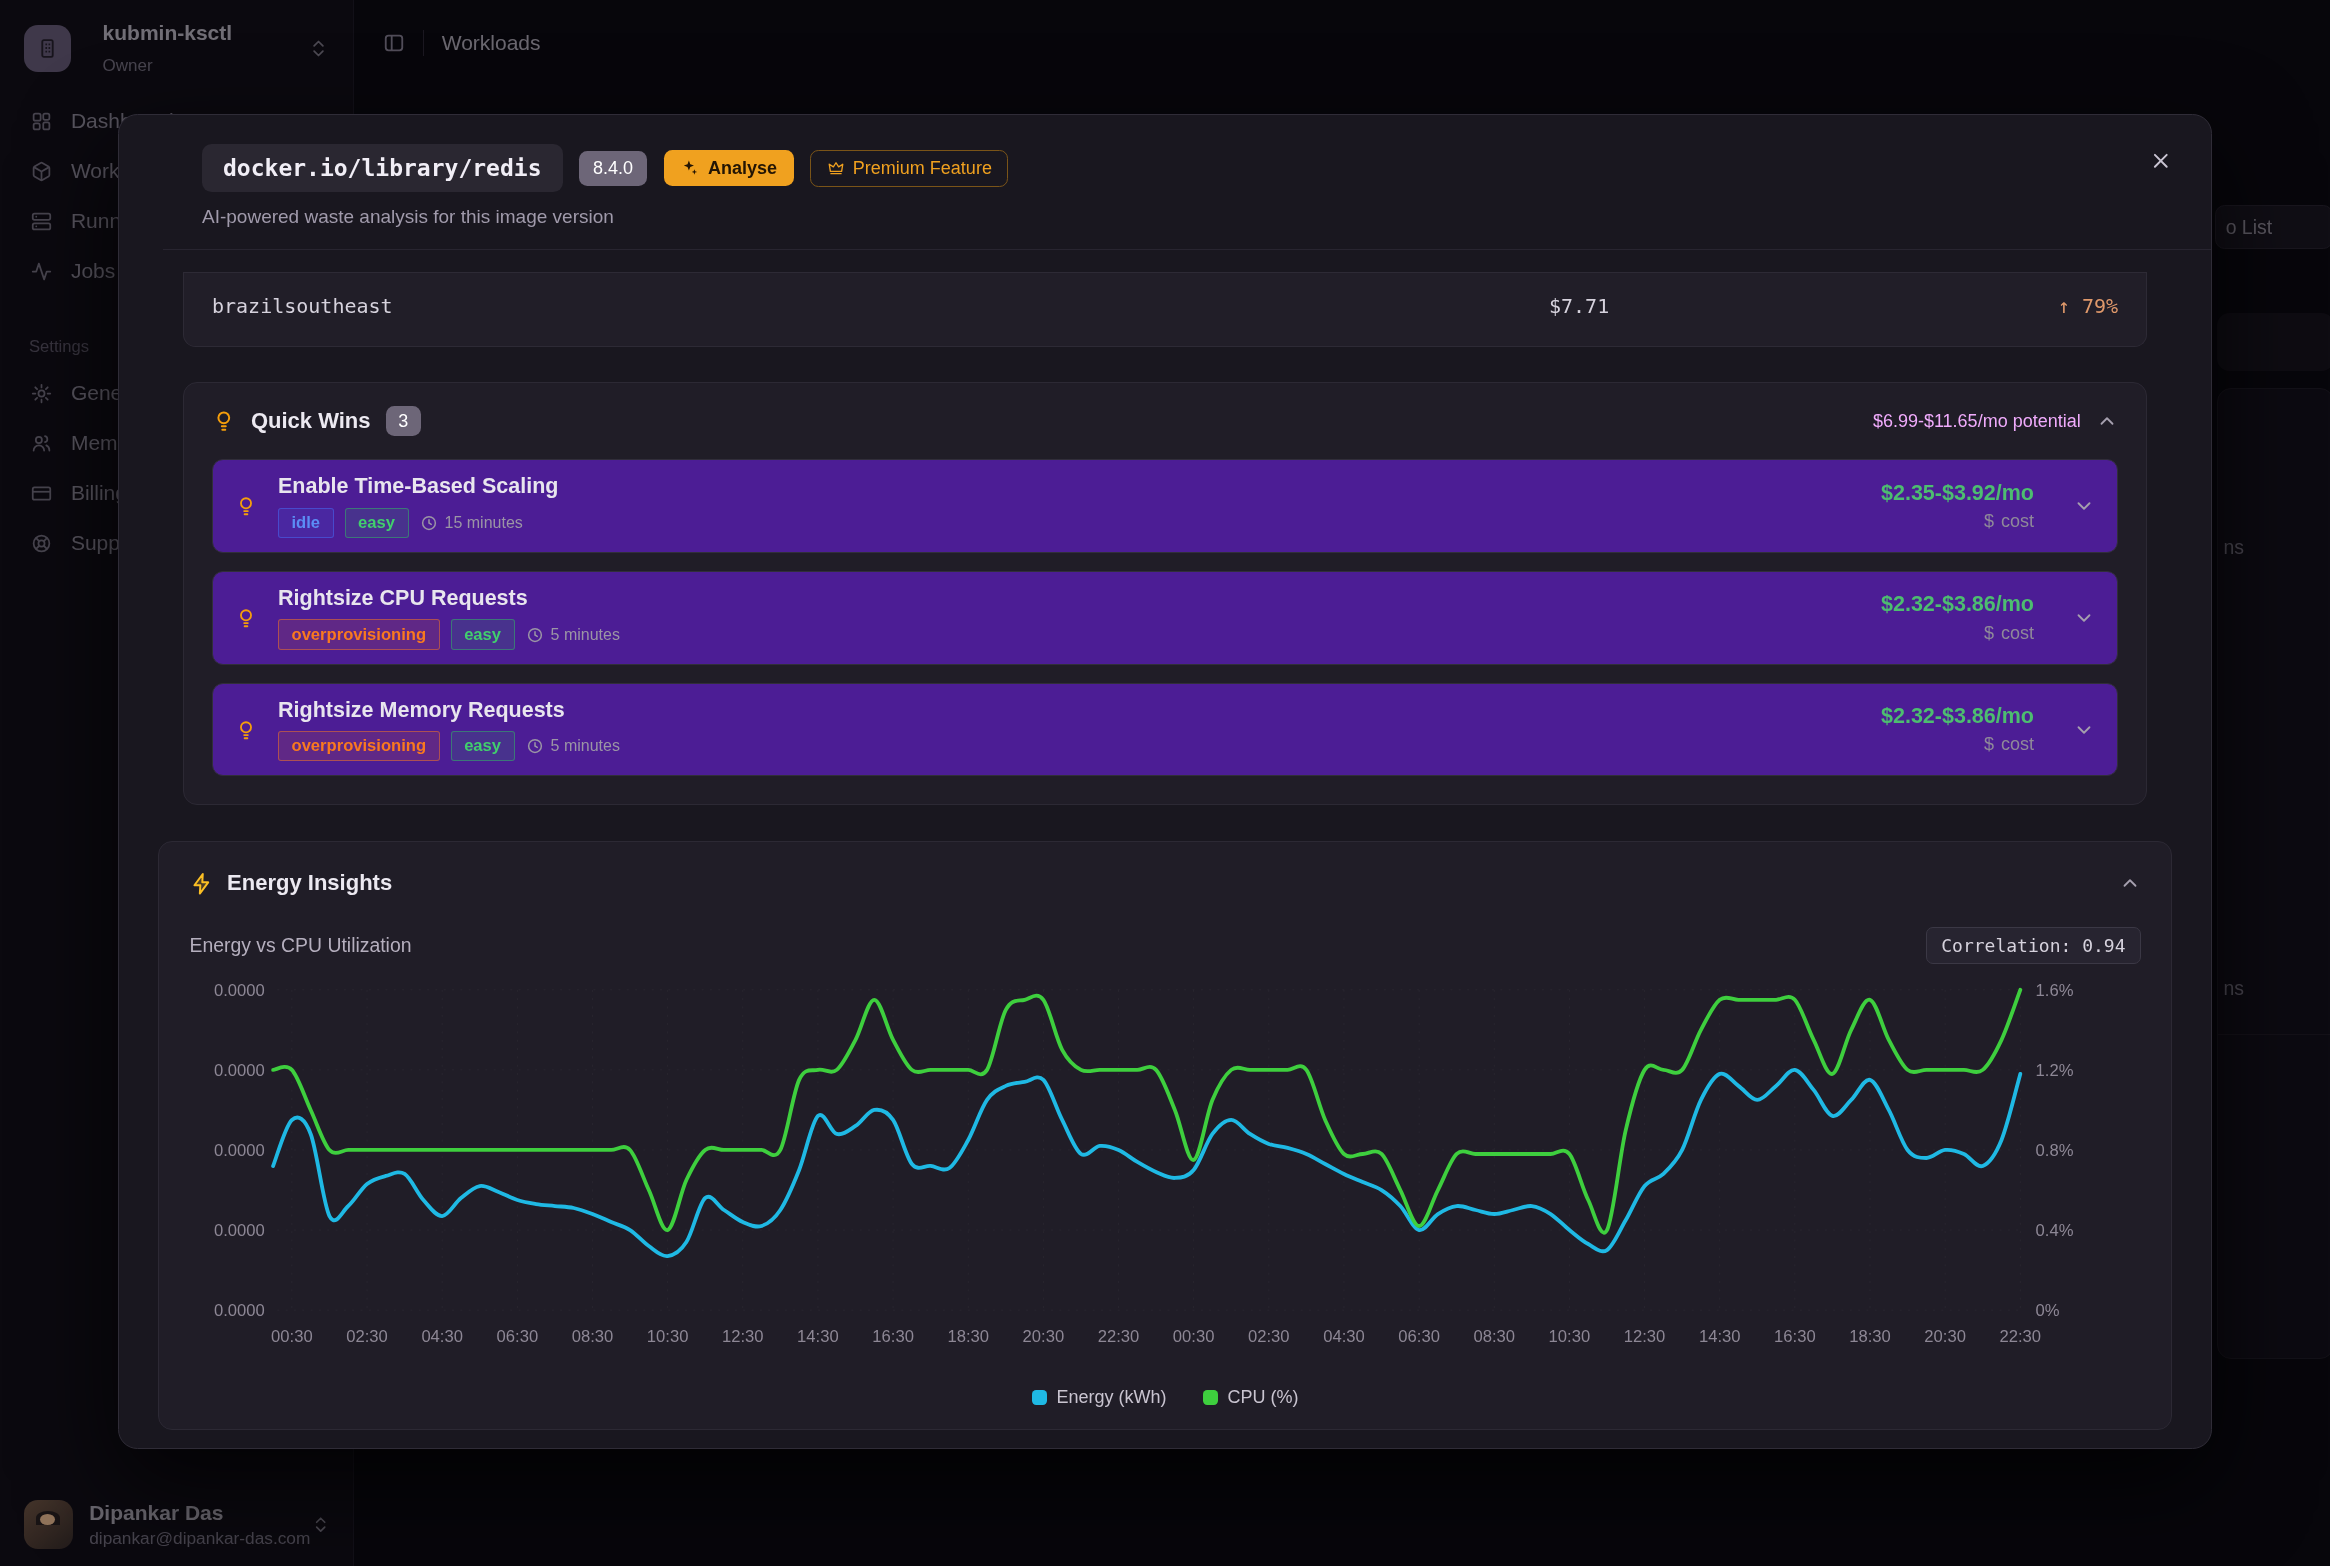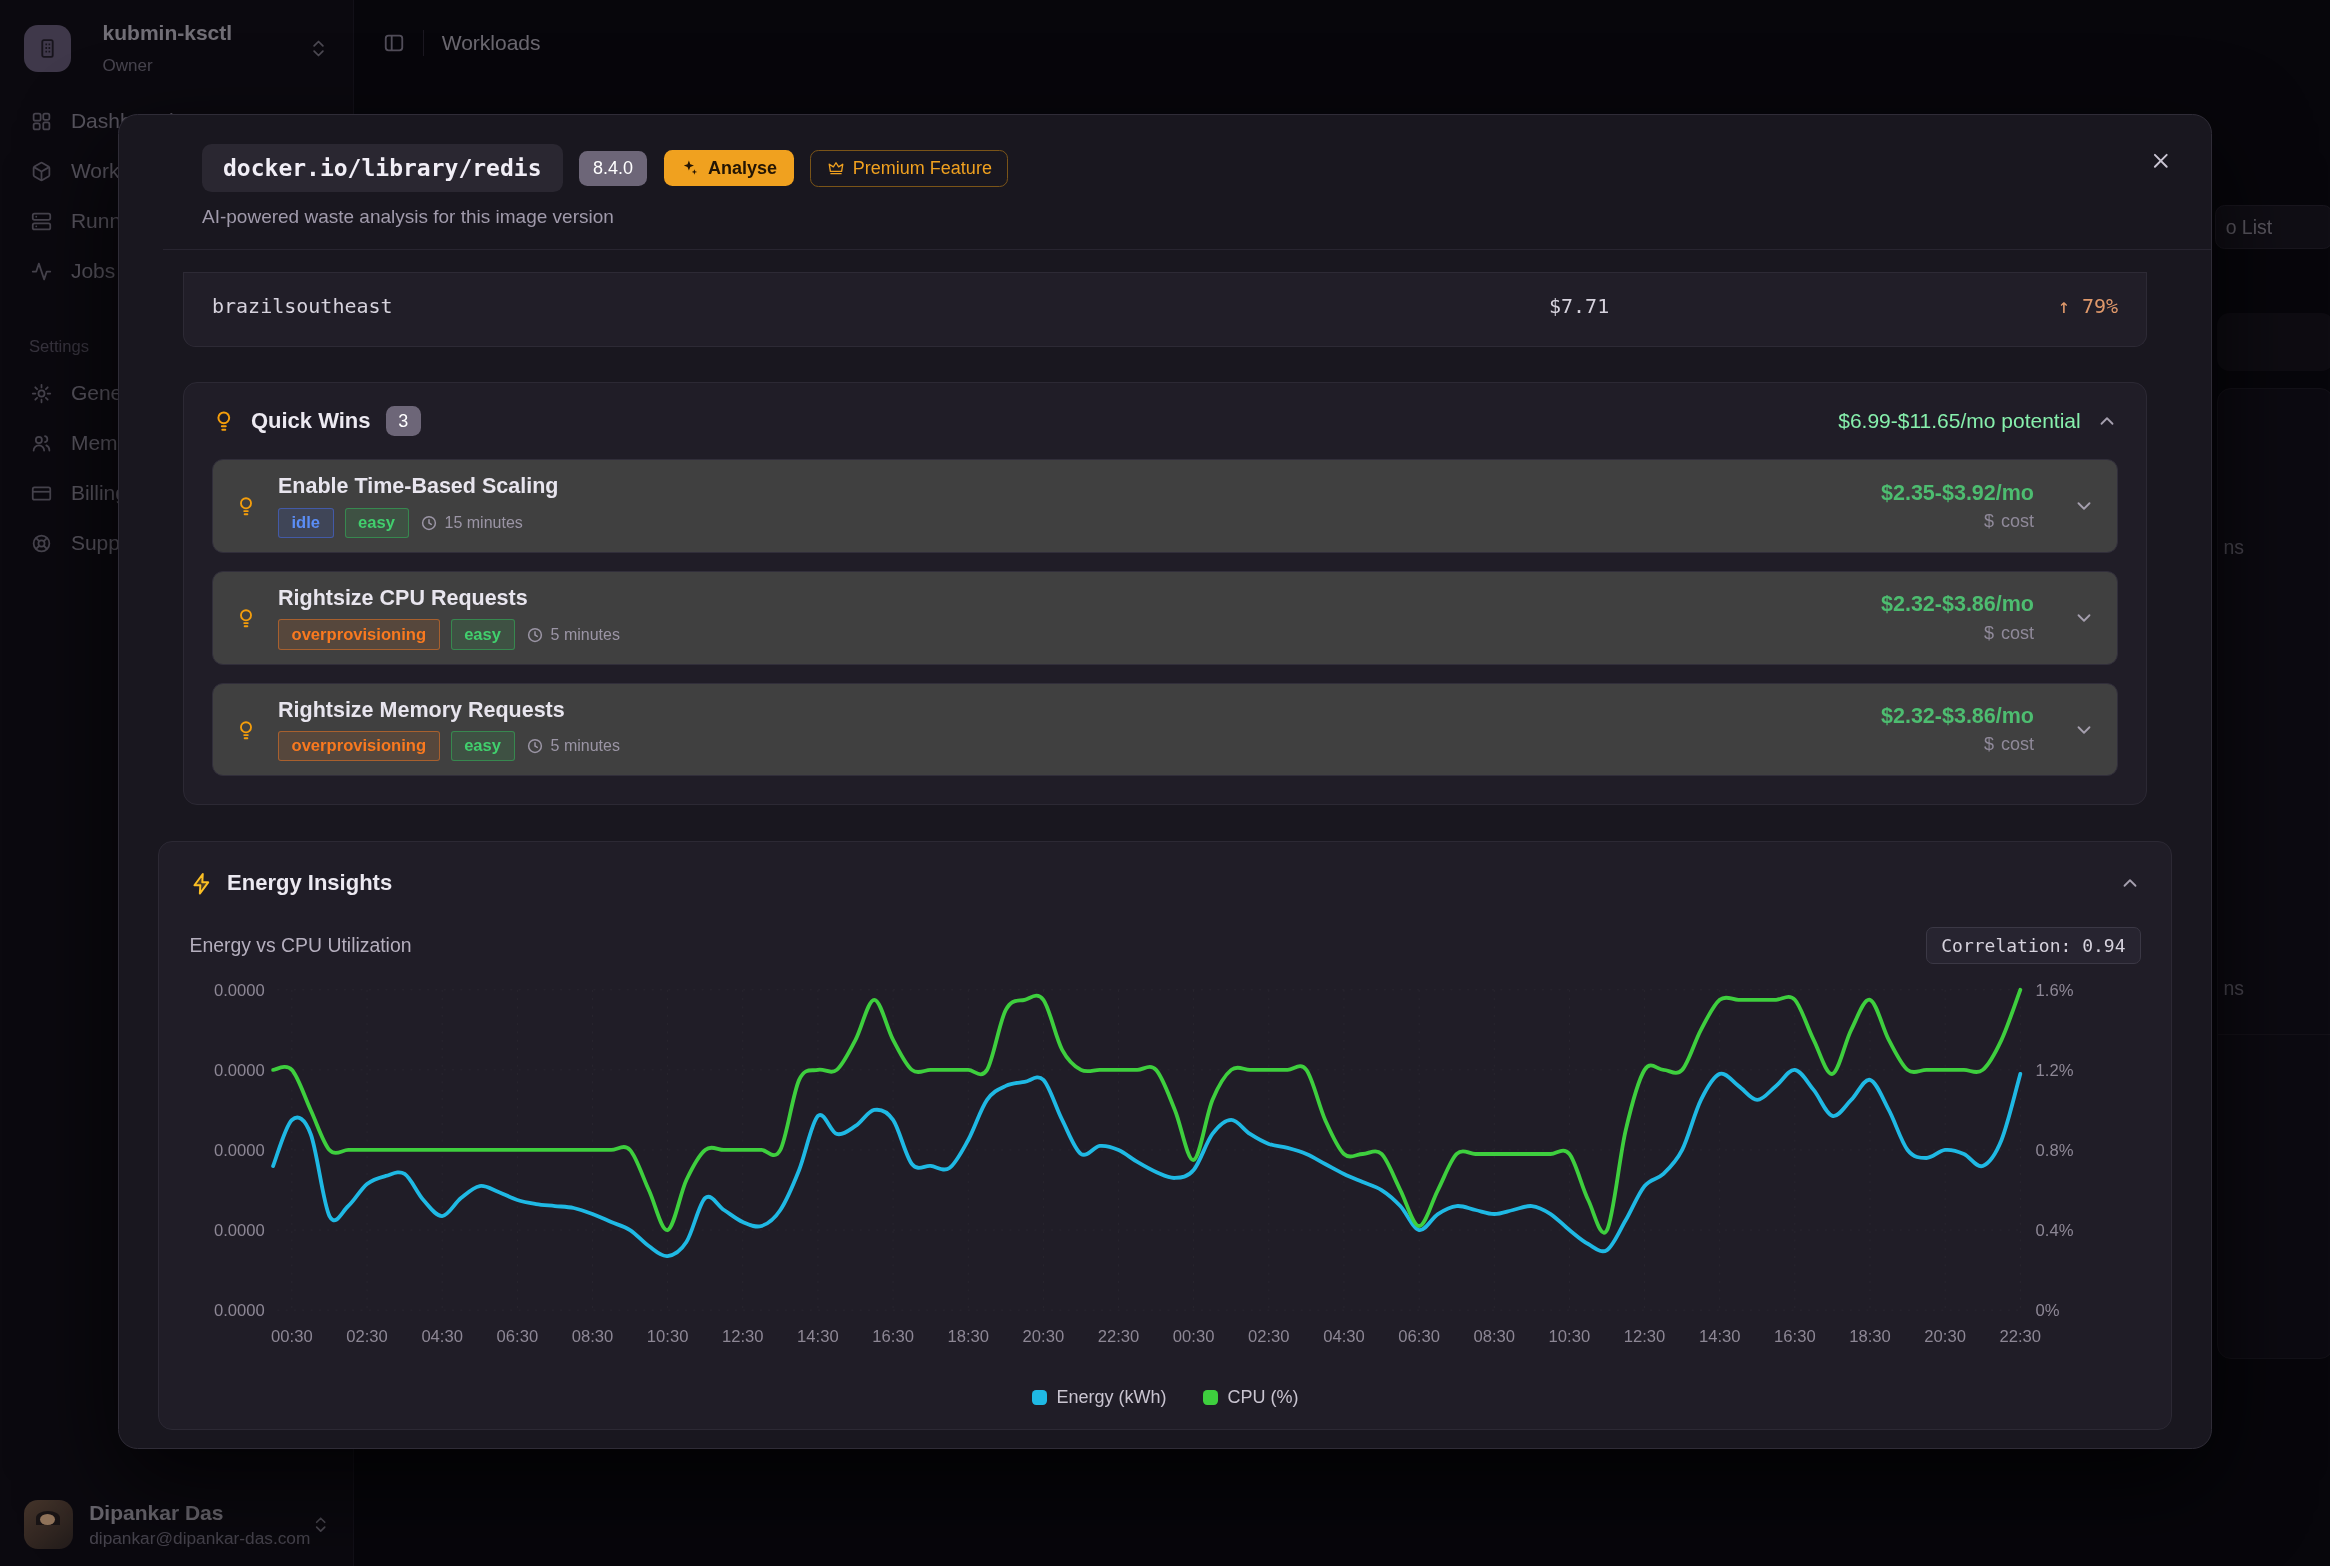--- a/index.html
+++ b/index.html
@@ -78,23 +78,23 @@
   .region-name { flex:1; font-family:"DejaVu Sans Mono", monospace; font-size:20px; color:#d6d2dd; }
   .region-cost { width:479px; font-family:"DejaVu Sans Mono", monospace; font-size:20px; color:#d6d2dd; }
   .region-trend { width:90px; text-align:right; font-family:"DejaVu Sans Mono", monospace;
     font-size:20px; color:#e0996b; }
 
   .card { background:#201d27; border:0.7px solid #2c2934; border-radius:14px; }
   .qw-card { margin:35px 25px 0; padding:23.6px 28px 28px; }
   .qw-header { display:flex; align-items:center; gap:15.3px; }
   .qw-title { font-size:22px; font-weight:700; color:#ece9f1; }
   .count-badge { background:#6d6678; color:#ffffff; font-size:18px; padding:4.2px 12.5px; border-radius:8.3px; }
-  .potential { margin-left:auto; color:#86efac; font-size:21px; }
+  .potential { margin-left:auto; color:#f0abfc; font-size:18px; }
   .qw-items { margin-top:23.6px; display:flex; flex-direction:column; gap:18px; }
-  .qw-item { display:flex; align-items:center; gap:21px; background:#404040; border:0.7px solid #312e3a;
+  .qw-item { display:flex; align-items:center; gap:21px; background:#4c1d95; border:0.7px solid #312e3a;
     border-radius:11px; padding:14px 22px; min-height:90px; cursor:pointer; }
   .qw-content { display:flex; flex-direction:column; gap:8.3px; }
   .qw-item-title { font-size:21.5px; font-weight:600; color:#e8e5ee; }
   .tag-row { display:flex; align-items:center; gap:11px; }
   .tag { font-size:16.6px; font-weight:600; padding:4.2px 12.5px; border-radius:3px; border:0.7px solid; }
   .tag.blue   { color:#5b8df5; background:rgba(59,110,246,0.13); border-color:rgba(70,110,245,0.5); }
   .tag.green  { color:#41cf6d; background:rgba(46,204,94,0.12); border-color:rgba(46,204,94,0.45); }
   .tag.orange { color:#f9791f; background:rgba(249,121,31,0.12); border-color:rgba(249,121,31,0.5); }
   .duration { display:flex; align-items:center; gap:7px; color:#9b95a5; font-size:16px; }
   .qw-right { margin-left:auto; display:flex; flex-direction:column; align-items:flex-end; gap:5.5px; }

